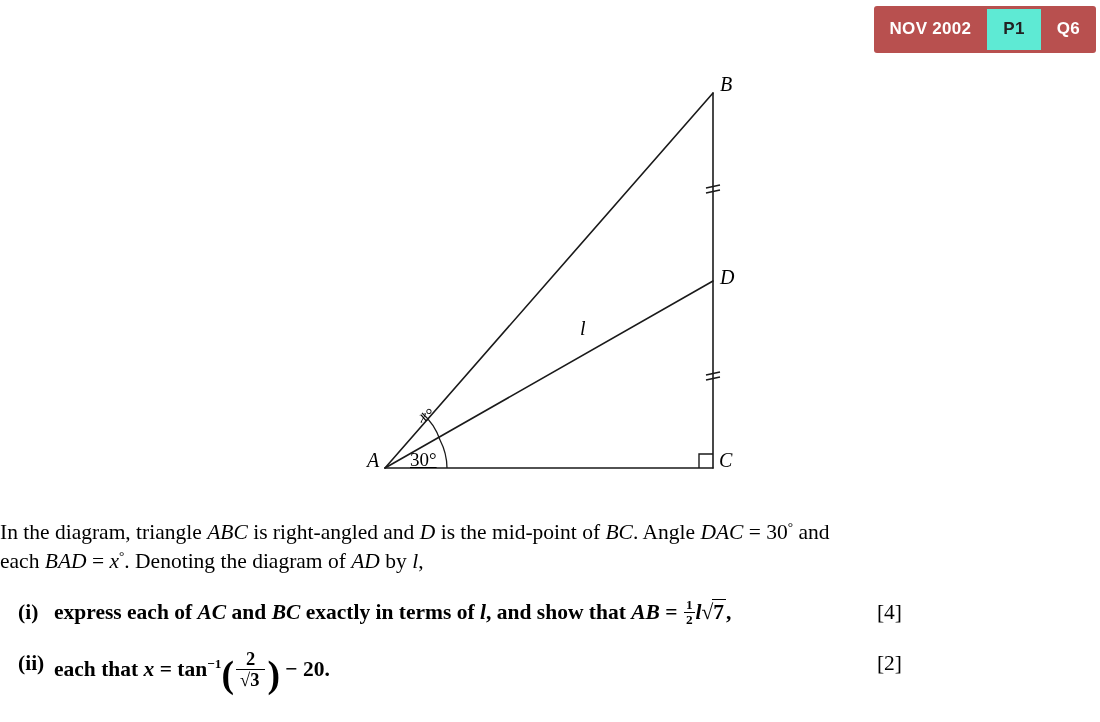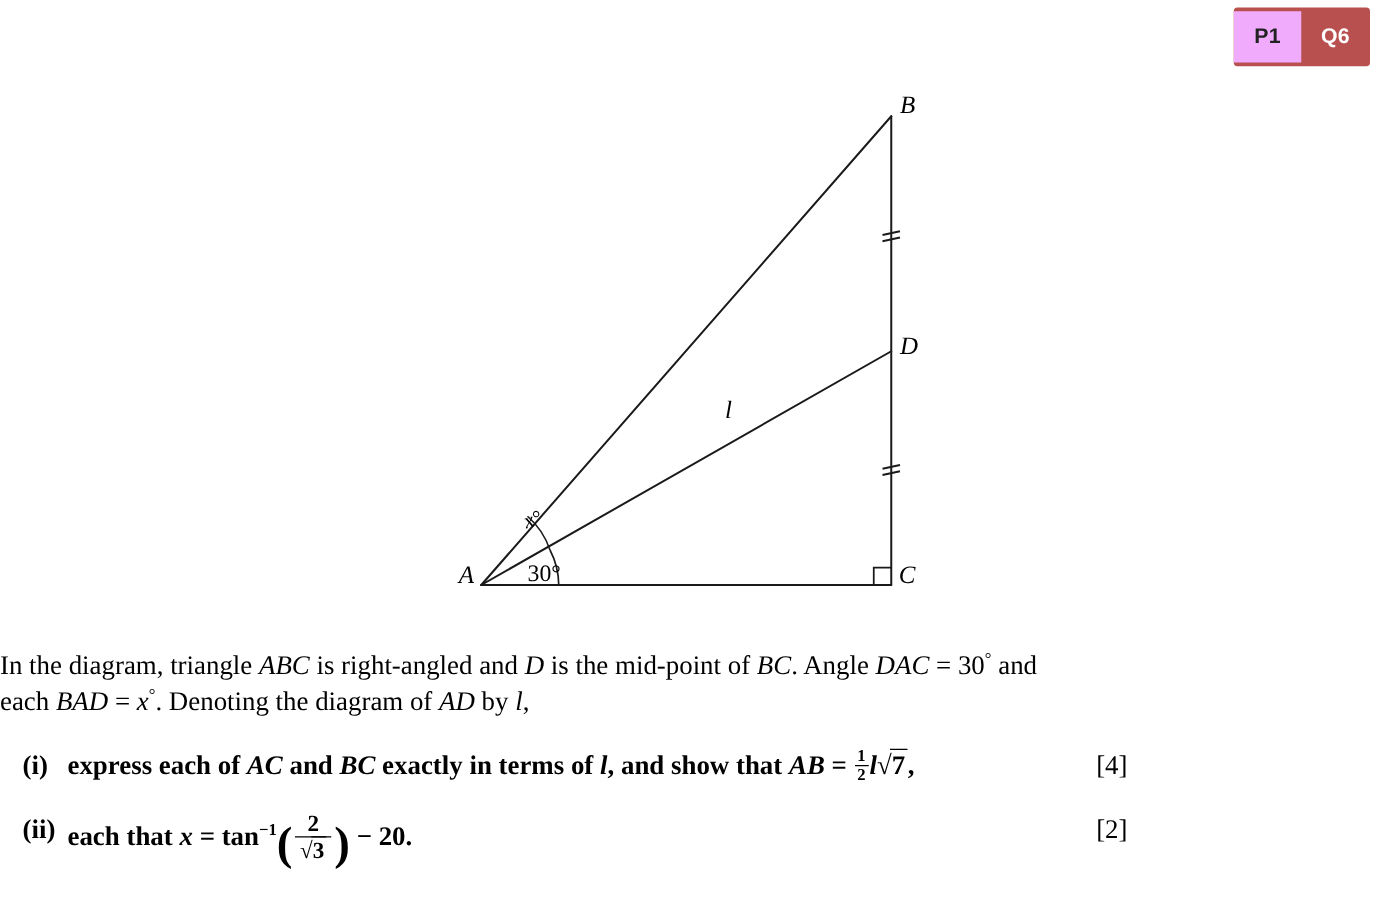--- a/index.html
+++ b/index.html
@@ -33,21 +33,21 @@
   }
   .exam-tag .cell {
     padding: 10px 16px 11px 16px;
     color: #ffffff;
     display: flex;
     align-items: center;
     justify-content: center;
     white-space: nowrap;
   }
   .exam-tag .cell.paper {
-    background: #f0abfc;
+    background: #5eead4;
     color: #222222;
     margin: 3px 0;
   }
 
   
   .figure {
     position: absolute;
     left: 0;
     top: 60px;
     width: 1100px;
@@ -63,21 +63,21 @@
     font-size: 20px;
     line-height: 1;
     white-space: nowrap;
   }
   .lbl-B { left: 720px; top: 14px; }
   .lbl-D { left: 720px; top: 207px; }
   .lbl-C { left: 719px; top: 390px; }
   .lbl-A { left: 367px; top: 390px; }
   .lbl-l  { left: 580px; top: 258px; }
   .lbl-x  { left: 419px; top: 347px; font-size: 17px; transform: rotate(-17deg); }
-  .lbl-30 { left: 422px; top: 390px; font-style: normal; font-size: 19px; }
+  .lbl-30 { left: 410px; top: 390px; font-style: normal; font-size: 19px; text-decoration: underline; }
   .deg { font-style: normal; }
 
   
   .prose {
     position: absolute;
     left: 0;
     top: 518px;
     width: 904px;
     font-size: 21.5px;
     line-height: 1.33;
@@ -147,20 +147,21 @@
     font-style: normal;
     vertical-align: -0.28em;
     line-height: 0.8;
   }
   .exp { font-size: 0.62em; vertical-align: super; font-style: normal; }
 </style>
 </head>
 <body>
 
 <div class="exam-tag">
+  <div class="cell session">NOV 2002</div>
   <div class="cell paper">P1</div>
   <div class="cell question">Q6</div>
 </div>
 
 <div class="figure">
   <svg width="1100" height="440" viewBox="0 0 1100 440">
 
     <g stroke="#1a1a1a" stroke-width="1.6" fill="none" stroke-linecap="round">
 
       <line x1="385" y1="408" x2="713" y2="33"></line>

